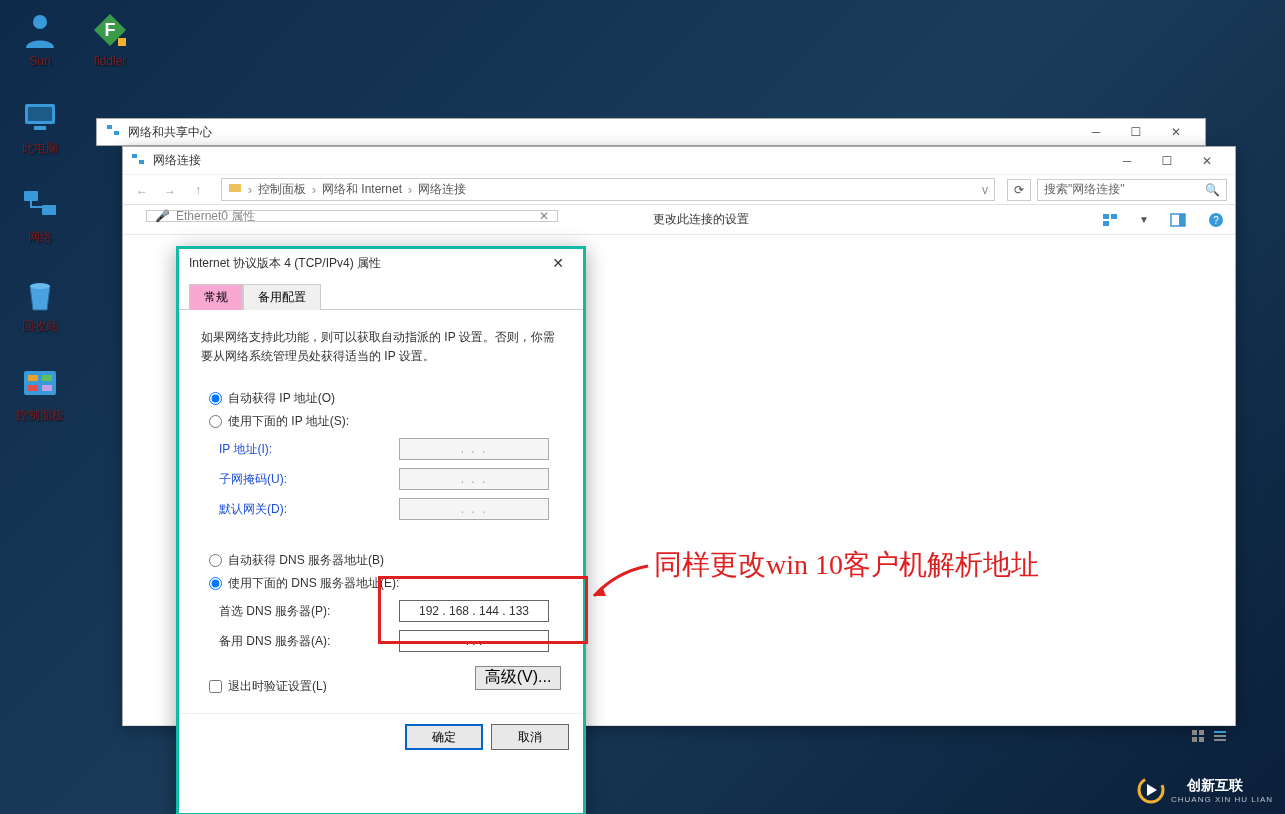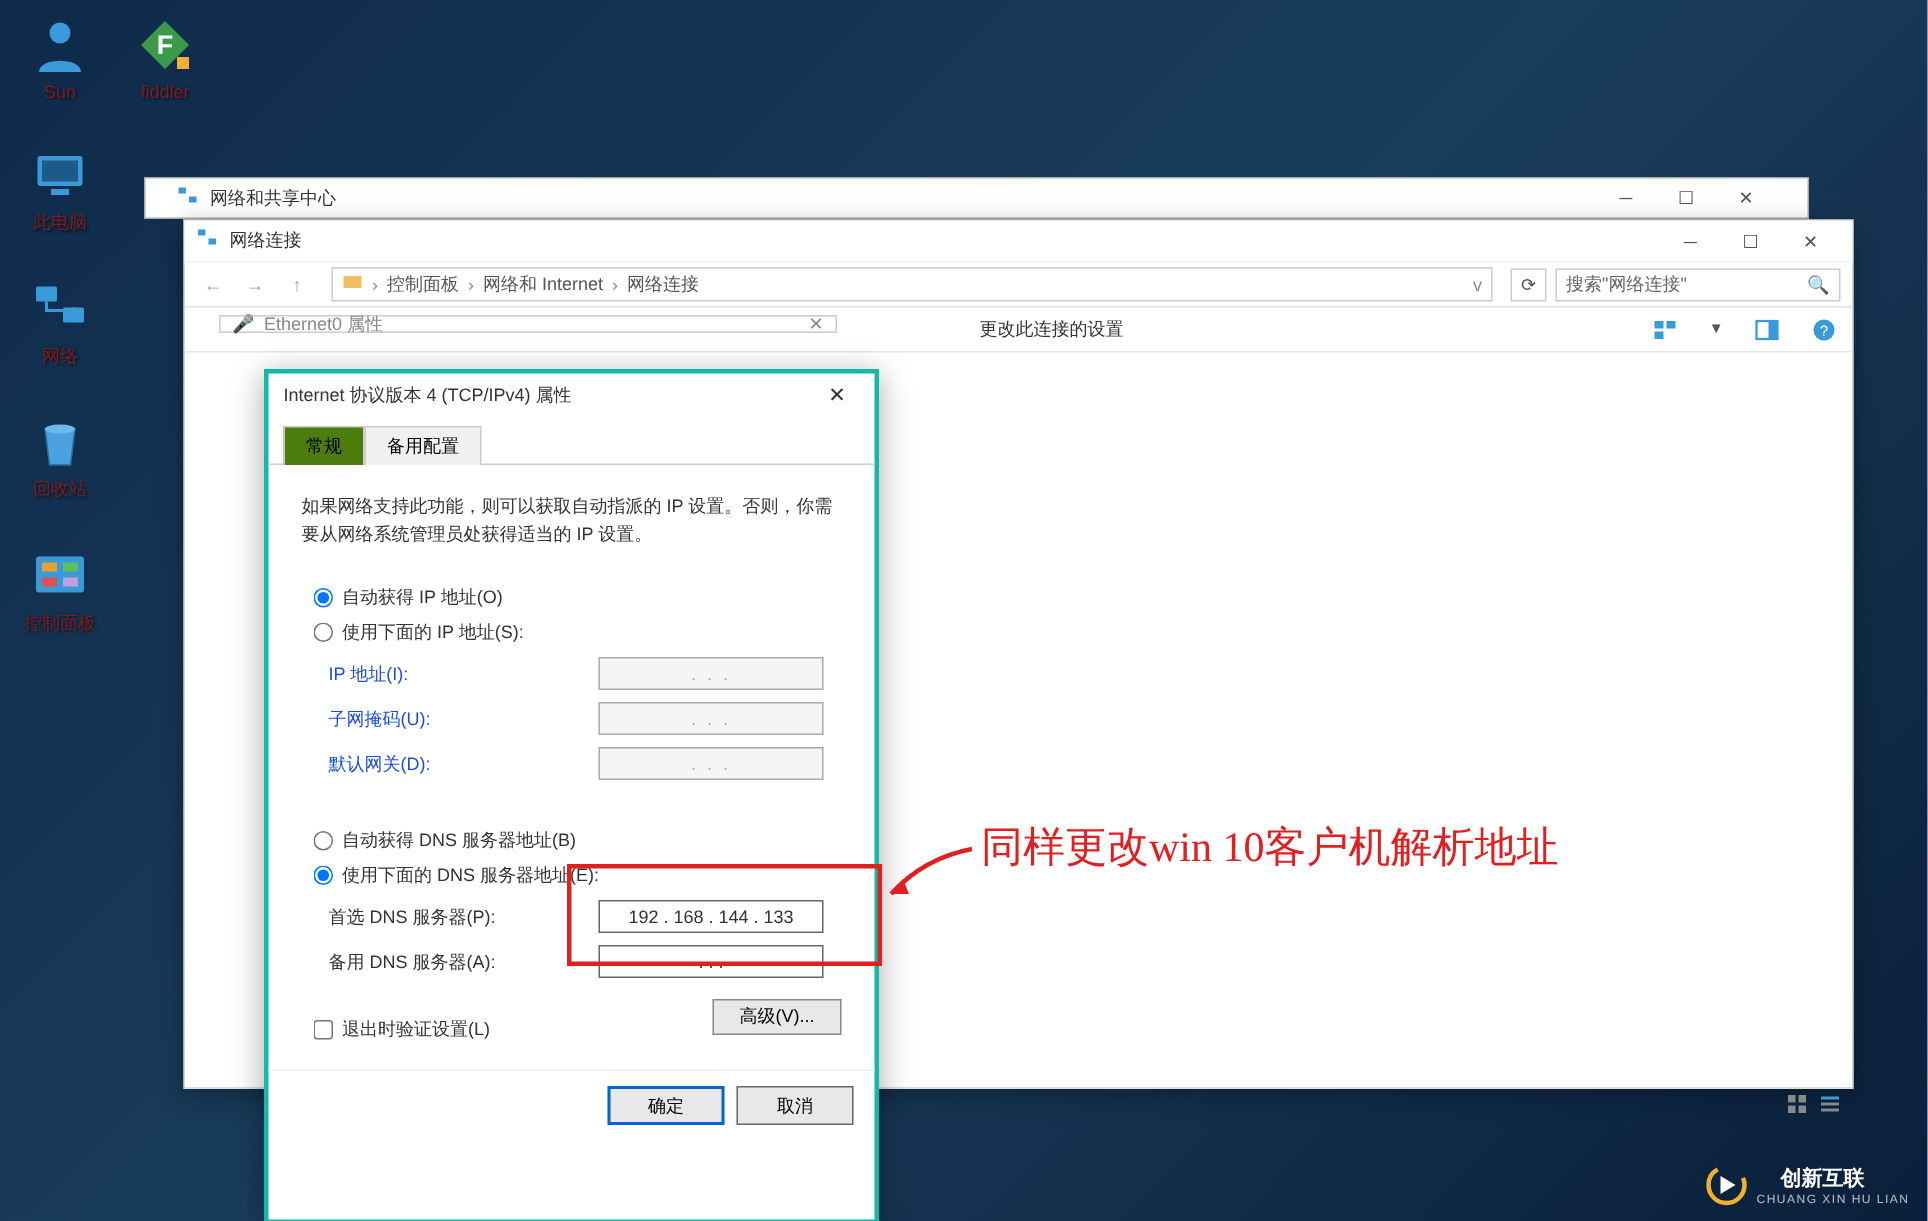--- a/index.html
+++ b/index.html
@@ -6,21 +6,21 @@
 body { width: 1285px; height: 814px; background: linear-gradient(135deg, #0e2a4a 0%, #1a3d5c 50%, #0a1f3a 100%); position: relative; overflow: hidden; }
 
 
 .desktop-icons { position: absolute; top: 10px; left: 10px; display: flex; flex-direction: column; gap: 28px; }
 .desktop-icon { width: 60px; display: flex; flex-direction: column; align-items: center; gap: 4px; cursor: pointer; }
 .desktop-icon .ico { width: 40px; height: 40px; display: flex; align-items: center; justify-content: center; }
 .desktop-icon .lbl { color: #7f1d1d; font-size: 12px; text-align: center; text-shadow: 1px 1px 2px rgba(0,0,0,0.7); }
 .desktop-icons-row2 { position: absolute; top: 10px; left: 80px; }
 
 
-.win-share { position: absolute; top: 118px; left: 96px; width: 1110px; height: 28px; background: #fff; border: 1px solid #aaa; display: flex; align-items: center; padding: 0 21px; }
+.win-share { position: absolute; top: 118px; left: 96px; width: 1110px; height: 28px; background: #fff; border: 1px solid #aaa; display: flex; align-items: center; padding: 0 9px; }
 .win-share .title { font-size: 12px; color: #333; margin-left: 8px; }
 .win-share .controls { margin-left: auto; display: flex; gap: 0; }
 .win-share .wbtn { width: 40px; height: 24px; display: flex; align-items: center; justify-content: center; font-size: 12px; color: #555; }
 
 
 .win-net { position: absolute; top: 146px; left: 122px; width: 1114px; height: 580px; background: #fff; border: 1px solid #aaa; box-shadow: 0 4px 16px rgba(0,0,0,0.3); }
 .win-net .titlebar { height: 28px; background: #fff; display: flex; align-items: center; padding: 0 8px; border-bottom: 1px solid rgba(0,0,0,0.05); }
 .win-net .titlebar .title { font-size: 12px; color: #333; margin-left: 8px; }
 .win-net .titlebar .controls { margin-left: auto; display: flex; }
 .win-net .titlebar .wbtn { width: 40px; height: 24px; display: flex; align-items: center; justify-content: center; font-size: 12px; color: #555; }
@@ -38,33 +38,33 @@
 
 
 .win-eth { position: absolute; top: 210px; left: 146px; width: 412px; height: 12px; background: #fff; border: 1px solid #ccc; font-size: 12px; color: #888; display: flex; align-items: center; padding: 0 8px; }
 
 
 .win-ip4 { position: absolute; top: 222px; left: 176px; width: 410px; height: 570px; background: #fff; border: 3px solid #14b8a6; box-shadow: 0 4px 20px rgba(0,0,0,0.35); margin-top: 24px; }
 .win-ip4 .titlebar { height: 28px; display: flex; align-items: center; padding: 0 10px; font-size: 12px; color: #333; }
 .win-ip4 .titlebar .close { margin-left: auto; width: 30px; text-align: center; font-size: 14px; cursor: pointer; }
 .win-ip4 .tabs { display: flex; padding: 0 10px; margin-top: 6px; border-bottom: 1px solid #ccc; }
 .win-ip4 .tab { padding: 4px 14px; font-size: 12px; border: 1px solid #ccc; border-bottom: none; background: #fff; margin-right: 0; position: relative; top: 1px; }
-.win-ip4 .tab.active { background: #4d7c0f; }
+.win-ip4 .tab.active { background: #f9a8d4; }
 .win-ip4 .tab.inactive { background: #f0f0f0; }
 .win-ip4 .body { padding: 18px 22px; font-size: 12px; color: #333; }
 .win-ip4 .desc { line-height: 1.6; margin-bottom: 24px; }
 .win-ip4 .radio-row { display: flex; align-items: center; gap: 6px; margin: 6px 0 6px 8px; }
 .win-ip4 .radio-row input[type=radio] { width: 13px; height: 13px; }
 .win-ip4 .field-row { display: flex; align-items: center; margin: 8px 0 8px 18px; }
 .win-ip4 .field-row .flabel { width: 180px; color: #1d4ed8; }
 .win-ip4 .field-row .ipbox { width: 150px; height: 22px; border: 1px solid #aaa; background: #f5f5f5; display: flex; align-items: center; justify-content: center; color: #aaa; font-size: 12px; letter-spacing: 2px; }
 .win-ip4 .field-row .ipbox.enabled { background: #fff; color: #333; border-color: #666; letter-spacing: 0; }
 .win-ip4 .section-gap { height: 18px; }
 .win-ip4 .chk-row { display: flex; align-items: center; gap: 6px; margin: 18px 0 0 8px; }
-.win-ip4 .adv-btn { margin-left: auto; display: block; float: right; width: 86px; height: 24px; border: 1px solid #888; background: #e8e8e8; font-size: 12px; cursor: pointer; }
+.win-ip4 .adv-btn { margin-left: auto; display: block; float: right; width: 86px; height: 24px; border: 1px solid #888; background: #e8e8e8; font-size: 16px; cursor: pointer; }
 .win-ip4 .bottom-row { display: flex; align-items: center; justify-content: space-between; margin-top: 4px; }
 .win-ip4 .footer { padding: 10px 14px; display: flex; justify-content: flex-end; gap: 8px; border-top: 1px solid #eee; }
 .win-ip4 .footer button { width: 78px; height: 26px; border: 1px solid #666; background: #e8e8e8; font-size: 12px; cursor: pointer; }
 .win-ip4 .footer button.primary { border: 2px solid #0066cc; }
 
 
 .anno-box { position: absolute; border: 3px solid #e02020; pointer-events: none; }
 .anno-arrow { position: absolute; pointer-events: none; }
 .anno-text { position: absolute; color: #e02020; font-size: 28px; font-family: "SimSun", serif; }
 

